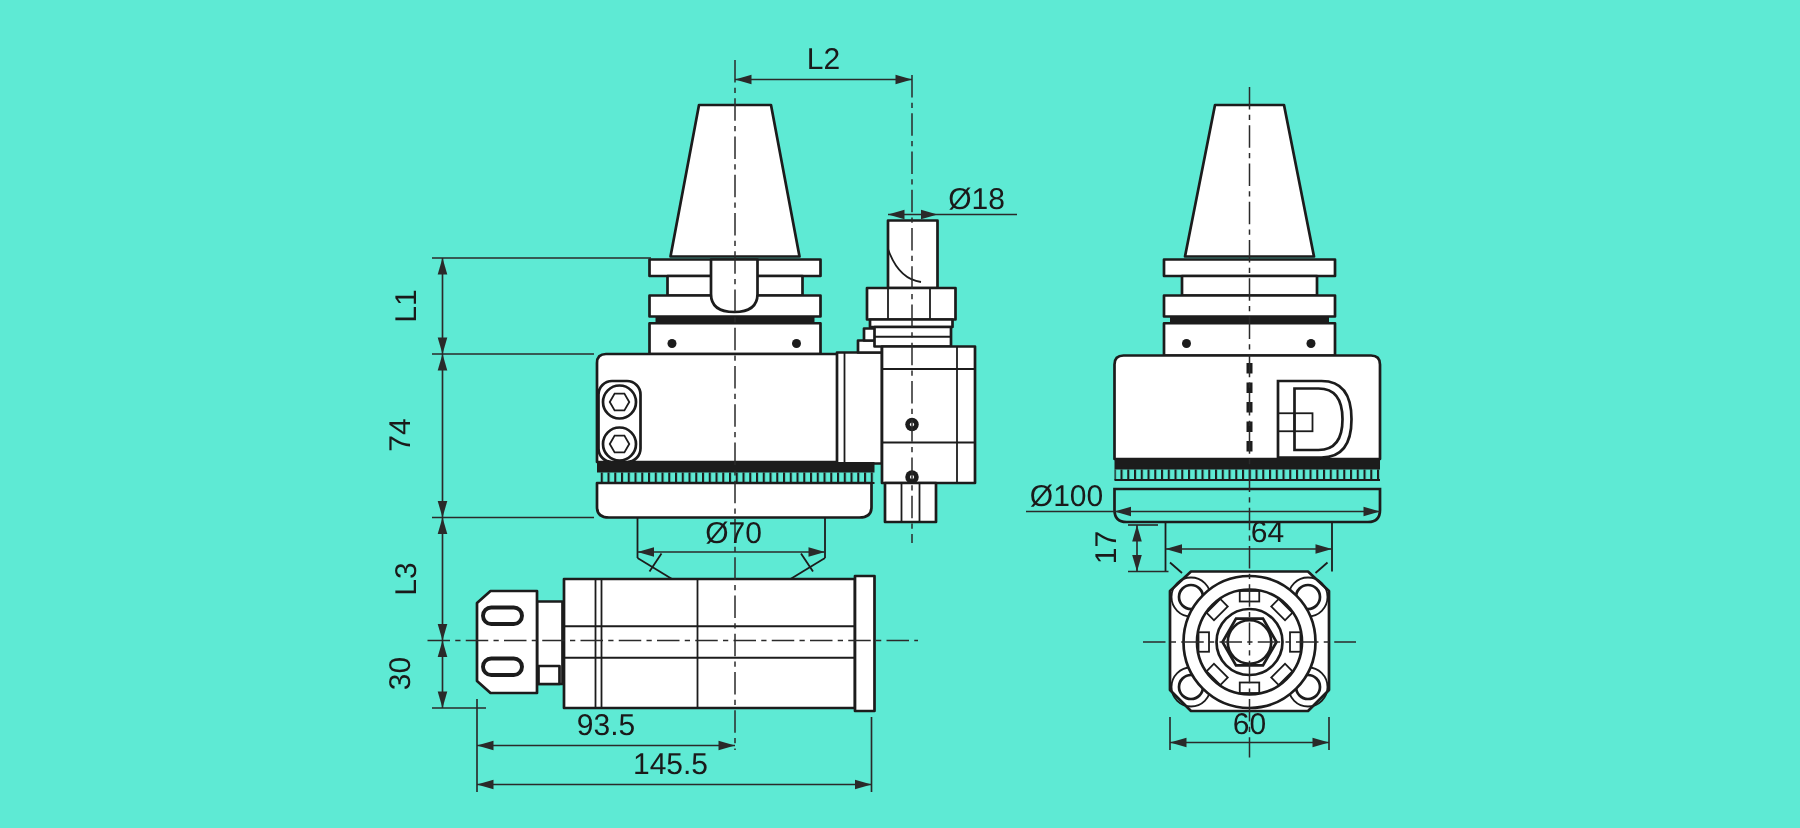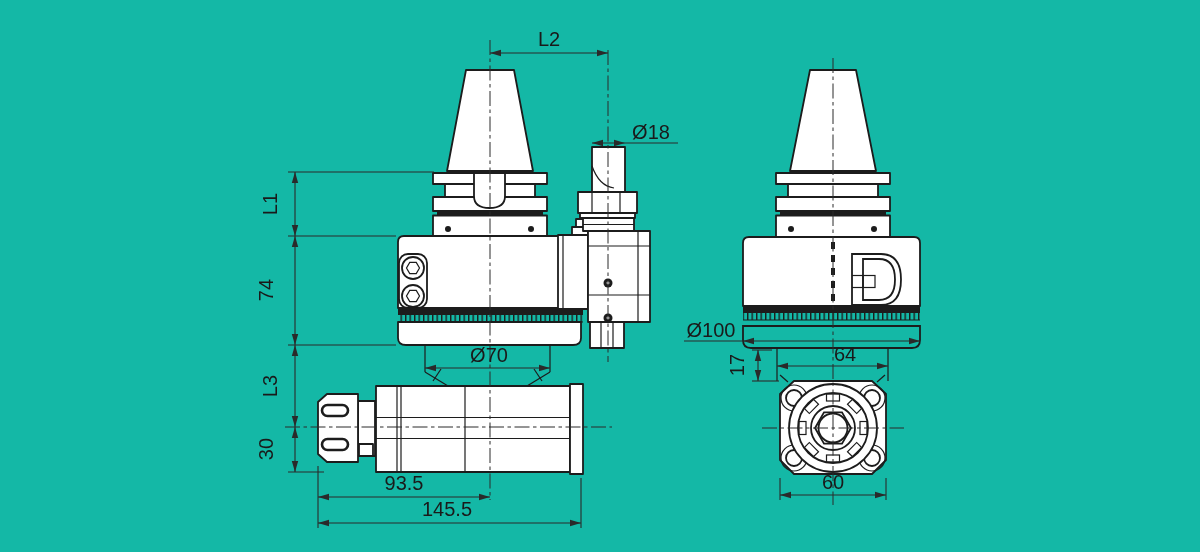--- a/index.html
+++ b/index.html
@@ -1,16 +1,16 @@
 <!DOCTYPE html>
 <html><head>
 <meta charset="utf-8">
 <style>
   html,body{margin:0;padding:0;background:#fff;}
-  .stage{position:relative;width:1200px;height:552px;background:#14b8a6;overflow:hidden;
+  .stage{position:relative;width:1200px;height:552px;background:#5eead4;overflow:hidden;
          font-family:"Liberation Sans", sans-serif;}
   svg{display:block}
   .outline{fill:#ffffff;stroke:#1c1c1c;stroke-width:1.8;stroke-linejoin:round;}
   .thin{fill:none;stroke:#1c1c1c;stroke-width:1.2;}
   .filldark{fill:#1c1c1c;stroke:none;}
   .slot{fill:#ffffff;stroke:#1c1c1c;stroke-width:2.6;}
   .dim{stroke:#2a2a2a;stroke-width:1.1;fill:none;}
   .arr{fill:#2a2a2a;stroke:none;}
   .cl{stroke:#2a2a2a;stroke-width:1;fill:none;stroke-dasharray:15 3.5 3.5 3.5;}
   .dimtext{font-size:20px;fill:#1a1a1a;text-anchor:middle;}

